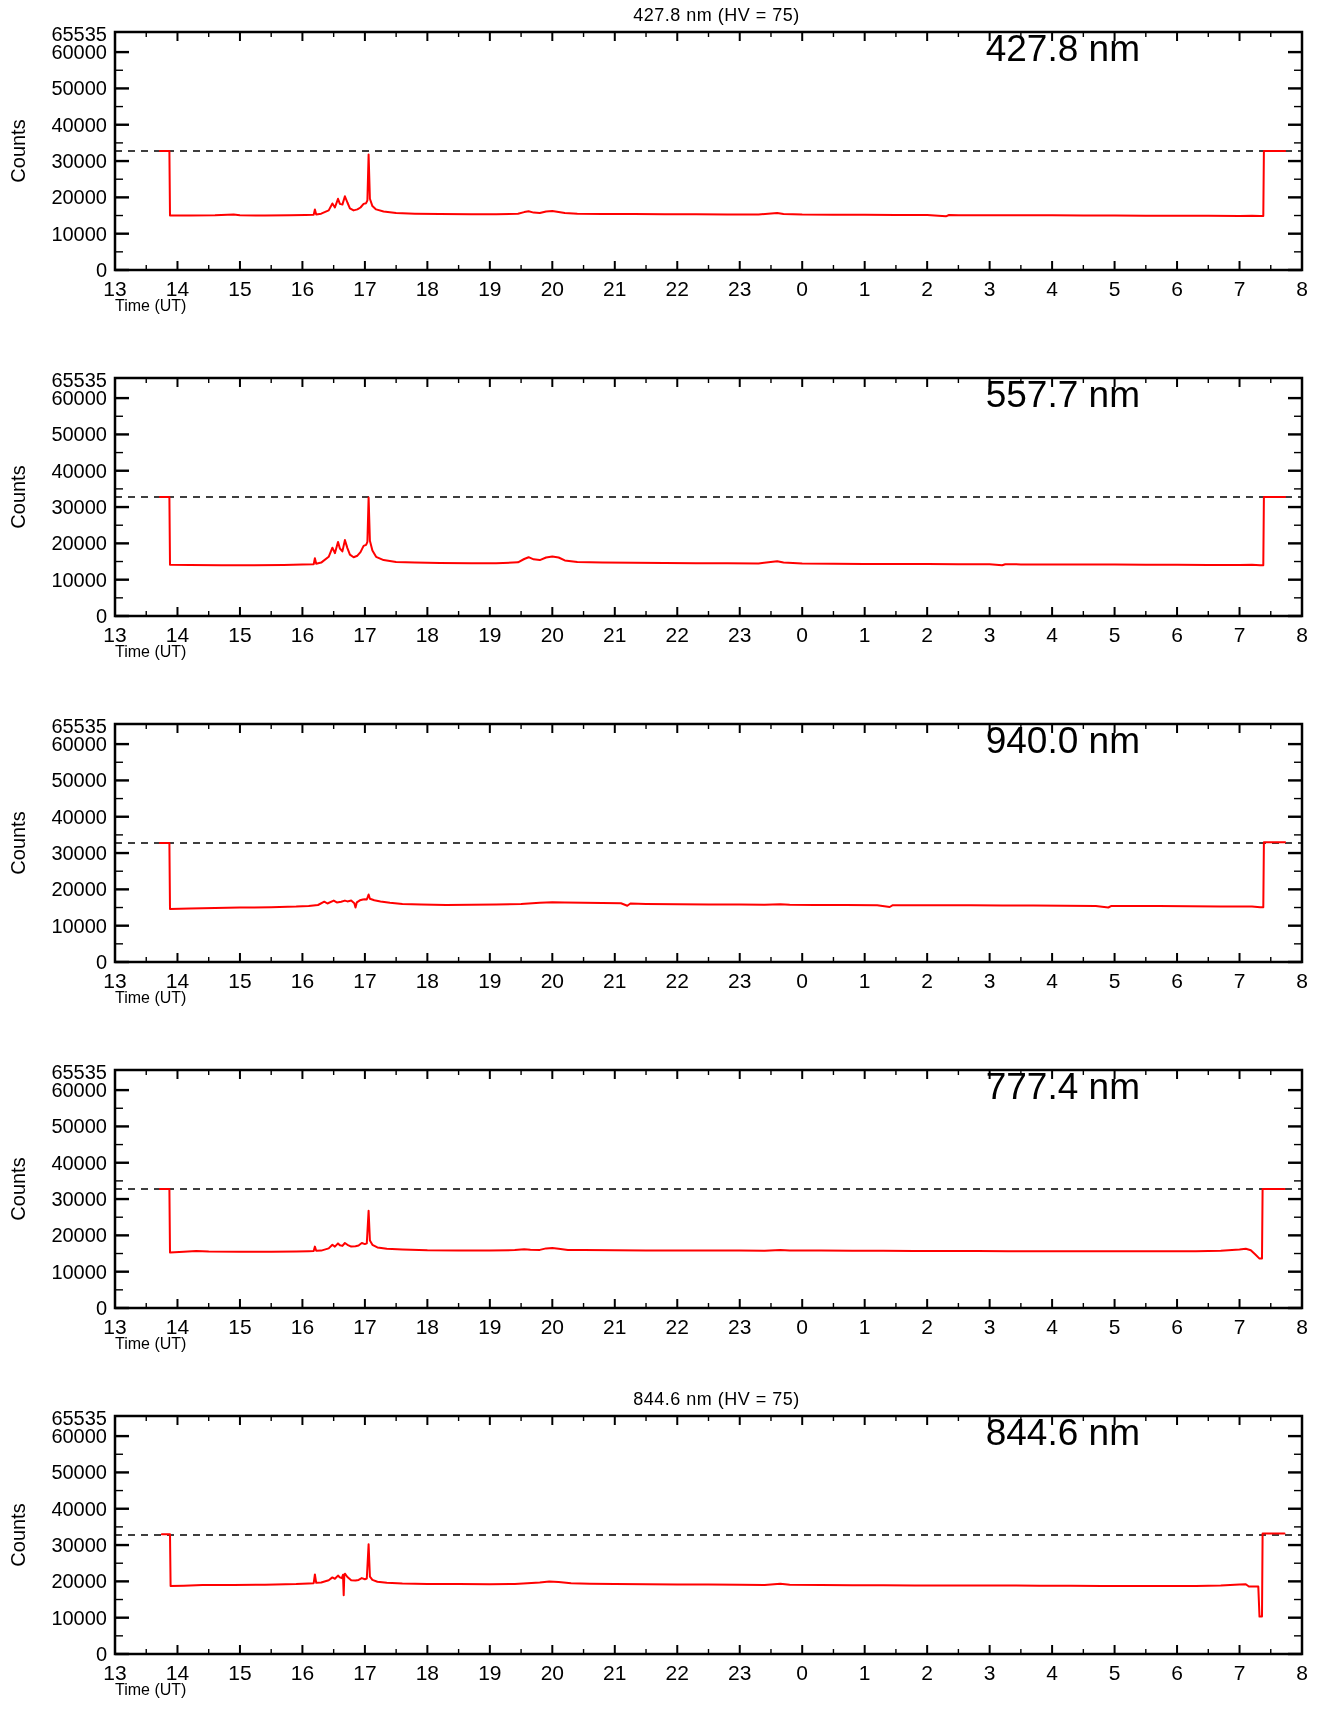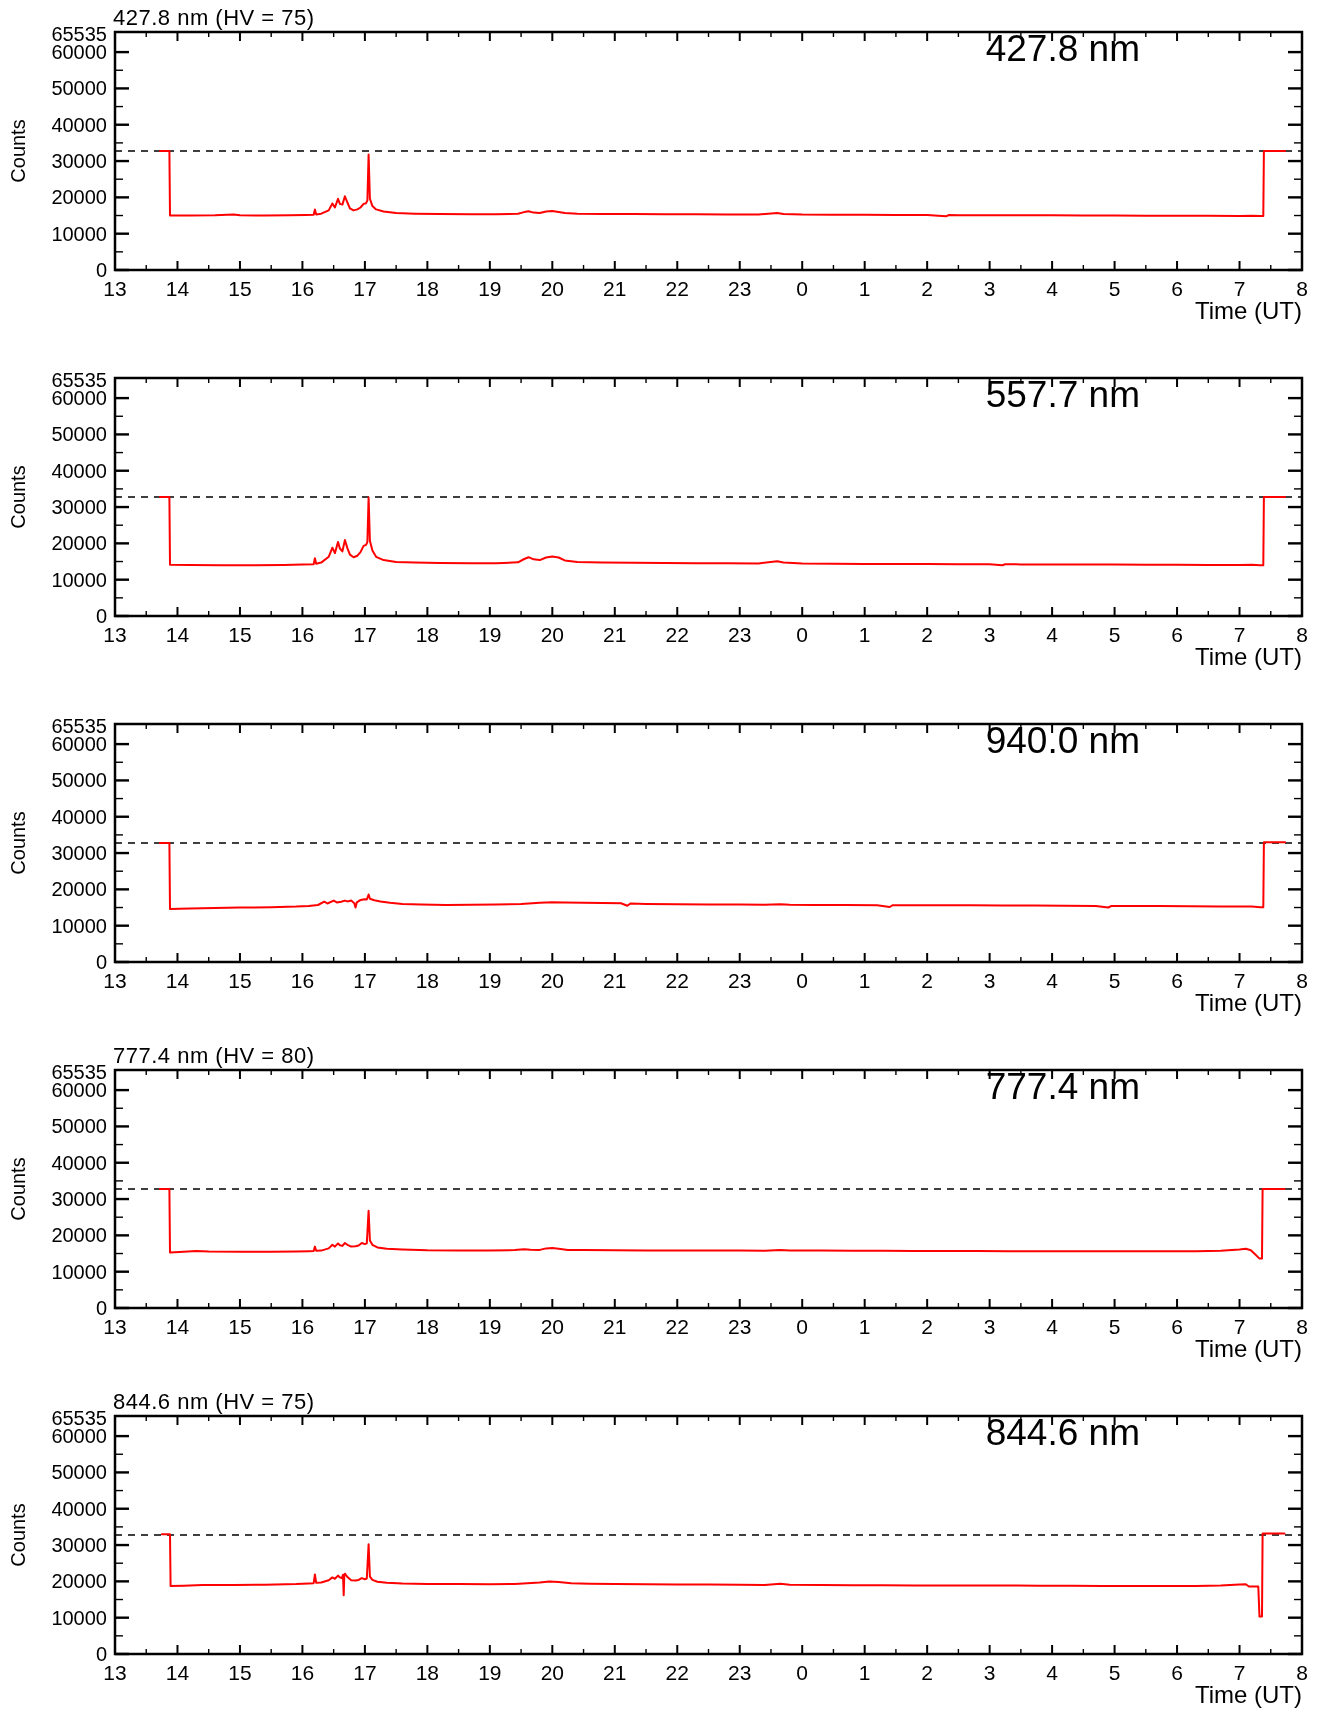--- a/index.html
+++ b/index.html
@@ -1,25 +1,25 @@
 <!DOCTYPE html>
 <html><head>
 <meta charset="utf-8">
 <style>
   html,body{margin:0;padding:0;background:#ffffff;}
   body{width:1336px;font-family:"Liberation Sans",sans-serif;color:#000;}
   .figure{width:1336px;height:1731px;position:relative;background:#fff;}
   .chart-block{position:relative;width:1336px;height:346px;}
   .plot-svg{position:absolute;top:0;left:0;}
-  .chart-title{position:absolute;top:5px;left:113px;width:1187px;
-               font-size:22px;letter-spacing:0.5px;}
+  .chart-title{position:absolute;top:5px;left:123px;width:1187px;text-align:center;
+               font-size:18px;letter-spacing:0.5px;}
   .corner-label{position:absolute;top:28px;right:196px;font-size:37px;}
   .y-axis-title{position:absolute;top:151px;left:18px;transform:translate(-50%,-50%) rotate(-90deg);
                 font-size:20px;white-space:nowrap;}
-  .x-axis-title{position:absolute;top:297px;left:115px;width:1187px;text-align:right;font-size:24px;}
+  .x-axis-title{position:absolute;top:297px;left:115px;width:1187px;text-align:left;font-size:16px;}
   svg text{font-family:"Liberation Sans",sans-serif;}
 </style>
 </head>
 <body>
 
 <main class="figure">
 
   <section class="chart-block">
     <svg class="plot-svg" width="1336" height="346">
         <line x1="115" y1="270" x2="115" y2="261" stroke="#000000" stroke-width="2"></line>
@@ -581,21 +581,20 @@
         <text x="1302" y="296" text-anchor="middle" font-size="21">8</text>
         <text x="107" y="277" text-anchor="end" font-size="20">0</text>
         <text x="107" y="240.6835278858625" text-anchor="end" font-size="20">10000</text>
         <text x="107" y="204.367055771725" text-anchor="end" font-size="20">20000</text>
         <text x="107" y="168.05058365758754" text-anchor="end" font-size="20">30000</text>
         <text x="107" y="131.73411154345004" text-anchor="end" font-size="20">40000</text>
         <text x="107" y="95.4176394293126" text-anchor="end" font-size="20">50000</text>
         <text x="107" y="59.101167315175104" text-anchor="end" font-size="20">60000</text>
         <text x="107" y="41" text-anchor="end" font-size="20">65535</text>
       </svg>
-    <div class="chart-title">777.4 nm (HV = 80)</div>
     <div class="corner-label">777.4 nm</div>
     <div class="y-axis-title">Counts</div>
     <div class="x-axis-title">Time (UT)</div>
   </section>
 
   <section class="chart-block">
     <svg class="plot-svg" width="1336" height="346">
         <line x1="115" y1="270" x2="115" y2="261" stroke="#000000" stroke-width="2"></line>
         <line x1="115" y1="32" x2="115" y2="41" stroke="#000000" stroke-width="2"></line>
         <line x1="146.23684210526315" y1="270" x2="146.23684210526315" y2="265" stroke="#000000" stroke-width="1.4"></line>

